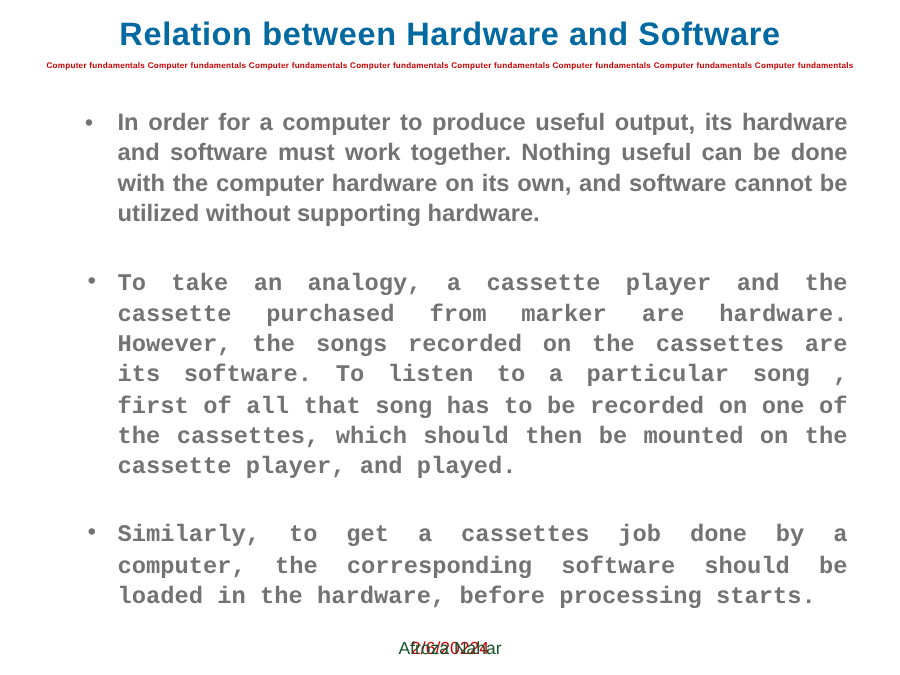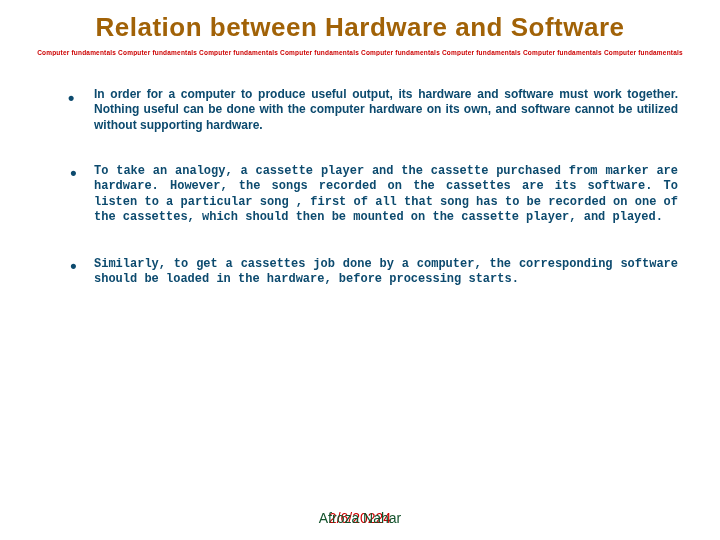--- a/index.html
+++ b/index.html
@@ -1,21 +1,21 @@
 <!DOCTYPE html>
 <html><head>
 <meta charset="utf-8">
 <style>
   * { box-sizing: border-box; margin: 0; padding: 0; }
   html, body { width: 720px; height: 540px; background: #fff; font-family: "Trebuchet MS", "Verdana", sans-serif; }
   .slide { width: 720px; height: 540px; position: relative; padding: 12px 24px 0 24px; }
-  .title { text-align: center; font-size: 26px; font-weight: bold; color: #a16207; letter-spacing: 0.5px; margin-bottom: 6px; }
+  .title { text-align: center; font-size: 26px; font-weight: bold; color: #0369a1; letter-spacing: 0.5px; margin-bottom: 6px; }
   .divider { color: #cc0000; font-size: 6.5px; font-weight: bold; text-align: center; white-space: nowrap; overflow: hidden; letter-spacing: 0.2px; margin-bottom: 22px; }
   ul.points { list-style: none; padding: 0 18px 0 30px; }
-  ul.points li { position: relative; padding-left: 40px; margin-bottom: 28px; font-size: 12px; font-weight: bold; color: #0c4a6e; line-height: 1.28; text-align: justify; margin-top: 31px; }
+  ul.points li { position: relative; padding-left: 40px; margin-bottom: 28px; font-size: 19px; font-weight: bold; color: #737373; line-height: 1.28; text-align: justify; margin-top: 31px; }
   ul.points li::before { content: "•"; position: absolute; left: 14px; top: 0; font-size: 18px; }
   ul.points li:nth-child(2), ul.points li:nth-child(3) { text-align: justify; font-family: Liberation Mono, monospace; }
   .footer { position: absolute; bottom: 14px; left: 0; width: 100%; padding: 0 28px; display: flex; justify-content: center; align-items: baseline; font-size: 14px; }
   .footer-date { color: #cc0000; }
   .footer-author { color: #14532d; position: absolute; left: 50%; transform: translateX(-50%); }
   .footer-page { color: #cc0000; }
 </style>
 </head>
 <body>
 

